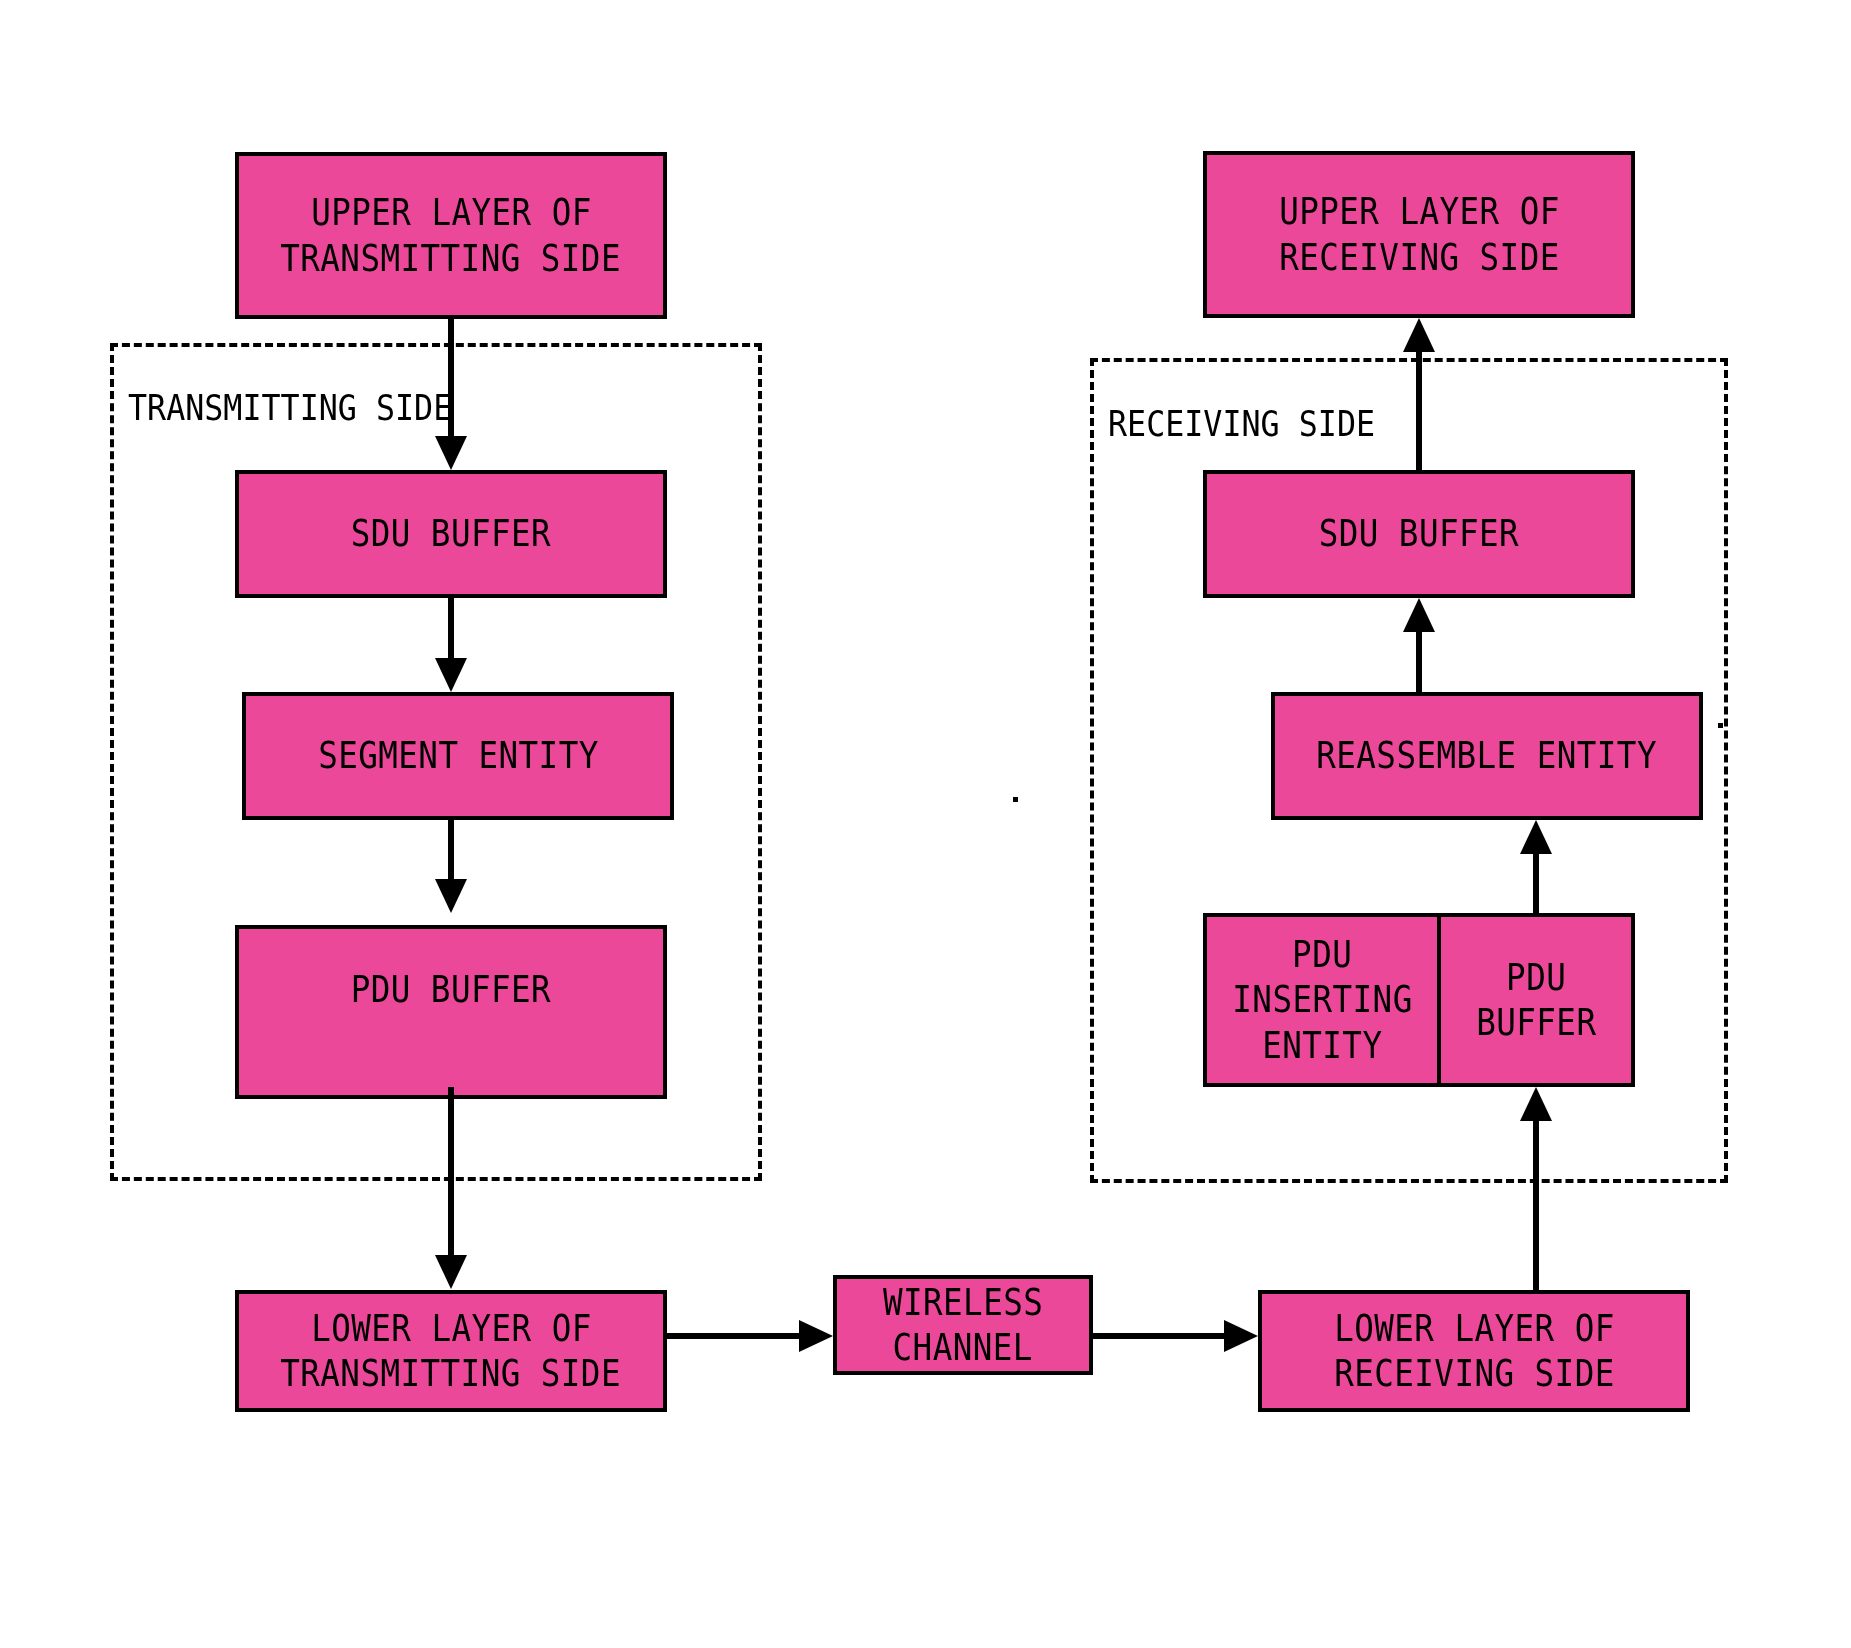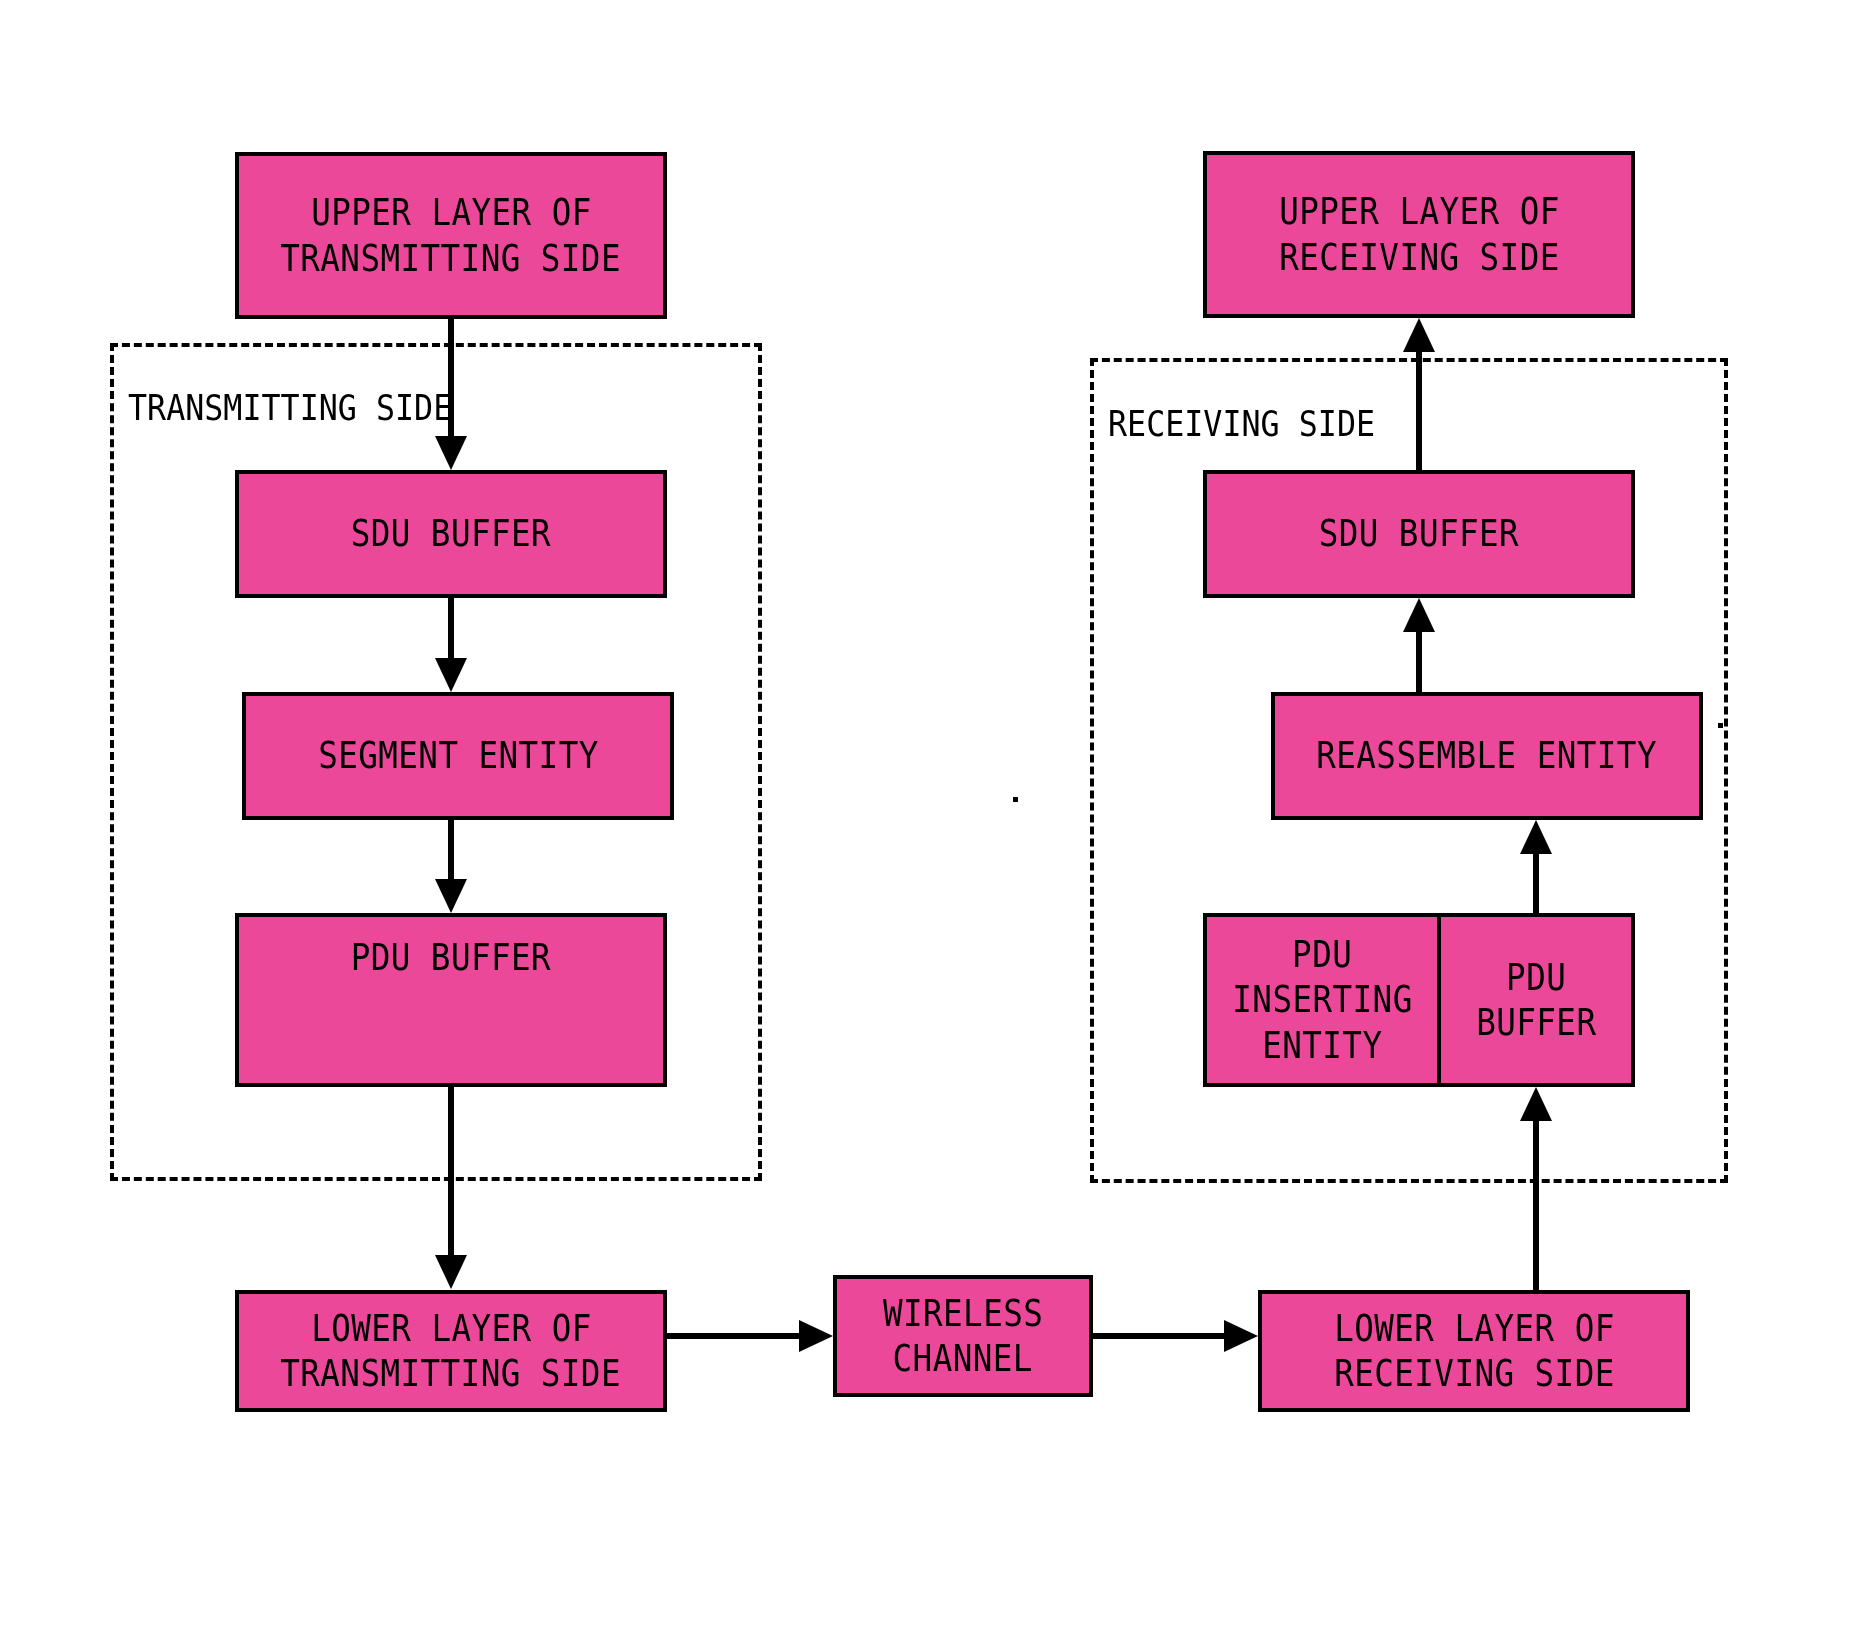--- a/index.html
+++ b/index.html
@@ -33,21 +33,21 @@
   .box .line {
     font-family: "DejaVu Sans Mono", "Liberation Mono", monospace;
     font-size: 37px;
     line-height: 1.22;
     letter-spacing: 0.5px;
     color: #000000;
     white-space: nowrap;
     transform: scaleX(0.88);
     transform-origin: center center;
   }
-  .box.tall { justify-content: flex-start; padding-top: 18px; }
+  .box.tall { justify-content: flex-start; padding-top: 38px; margin-top: 12px; }
   .box.tall3 { justify-content: center; }
 
   
   .dashed-group {
     position: absolute;
     box-sizing: border-box;
     border: 4px dashed #000000;
     background: transparent;
     z-index: 1;
   }
@@ -137,21 +137,21 @@
 
   <div class="box tall" style="left:235px; top:913px; width:432px; height:174px;">
     <div class="line">PDU BUFFER</div>
   </div>
 
   <div class="box" style="left:235px; top:1290px; width:432px; height:122px;">
     <div class="line">LOWER LAYER OF</div>
     <div class="line">TRANSMITTING SIDE</div>
   </div>
 
-  <div class="box" style="left:833px; top:1275px; width:260px; height:122px;">
+  <div class="box" style="left:833px; top:1275px; width:260px; height:100px;">
     <div class="line">WIRELESS</div>
     <div class="line">CHANNEL</div>
   </div>
 
   <div class="box" style="left:1203px; top:151px; width:432px; height:167px;">
     <div class="line">UPPER LAYER OF</div>
     <div class="line">RECEIVING SIDE</div>
   </div>
 
   <div class="box" style="left:1203px; top:470px; width:432px; height:128px;">

